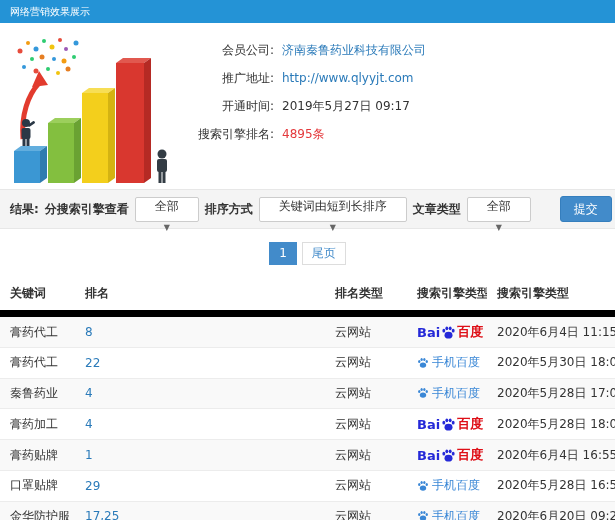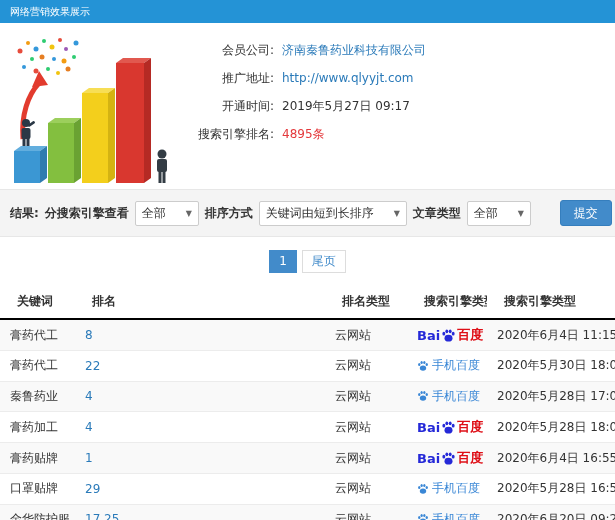--- a/index.html
+++ b/index.html
@@ -25,29 +25,29 @@
   .field-row { display: flex; align-items: center; margin-bottom: 10px; line-height: 18px; }
   .field-label { width: 96px; text-align: right; color: #333; flex: none; }
   .field-value { margin-left: 8px; }
   a.link { color: var(--link-blue, #2a7ab9); text-decoration: none; cursor: pointer; }
   .red-count { color: var(--alert-red, #e4393c); }
 
   
   .filter-bar {
     background: #f4f4f4;
     border-top: 1px solid #e7e7e7; border-bottom: 1px solid #e7e7e7;
-    height: 48px; display: flex; align-items: center;
+    height: 40px; display: flex; align-items: center;
     padding: 0 10px; gap: 6px; white-space: nowrap;
   }
   .result-label { font-weight: bold; margin-right: auto; }
   .filter-label { font-weight: bold; }
   .fake-select {
     background: #fff; border: 1px solid #ccc; border-radius: 2px;
     height: 25px; display: inline-flex; align-items: center; justify-content: space-between;
-    padding: 0 6px; cursor: pointer; gap: 8px;
+    padding: 0 6px; cursor: pointer; gap: 8px; flex-direction: column;
   }
   .fake-select.narrow { min-width: 64px; }
   .fake-select.wide { min-width: 148px; }
   .fake-select .arrow { font-size: 8px; color: #666; }
   .submit-btn {
     background: var(--button-blue, #428bca); color: #fff;
     border: 1px solid #357ebd; border-radius: 3px;
     height: 26px; padding: 0 13px; margin-left: 23px;
     font-size: 12px; cursor: pointer;
     font-family: "DejaVu Sans", "Liberation Sans", sans-serif;
@@ -62,22 +62,22 @@
   }
   .page-item.active {
     background: var(--button-blue, #428bca);
     border-color: var(--button-blue, #428bca);
     color: #fff;
   }
 
   
   table { width: 100%; border-collapse: collapse; table-layout: fixed; font-size: 12px; }
   th {
-    text-align: left; padding: 8px 17px; color: #333; font-weight: bold;
-    border-bottom: 2px solid #000000; white-space: nowrap; overflow: hidden;
+    text-align: left; padding: 8px 10px; color: #333; font-weight: bold;
+    border-bottom: 7px solid #000000; white-space: nowrap; overflow: hidden;
   }
   td {
     padding: 6px 10px; border-bottom: 1px solid #ececec;
     height: 26px; white-space: nowrap; overflow: hidden; vertical-align: middle;
   }
   tbody tr:nth-child(odd) { background: #f9f9f9; }
   .rank-link { color: var(--link-blue, #2a7ab9); text-decoration: none; cursor: pointer; }
   .baidu-logo { font-weight: bold; font-size: 13px; display: inline-flex; align-items: center; gap: 1px; }
   .baidu-logo .bai { color: var(--baidu-blue, #2529d8); }
   .baidu-logo .du { color: var(--baidu-red, #de0f17); }

